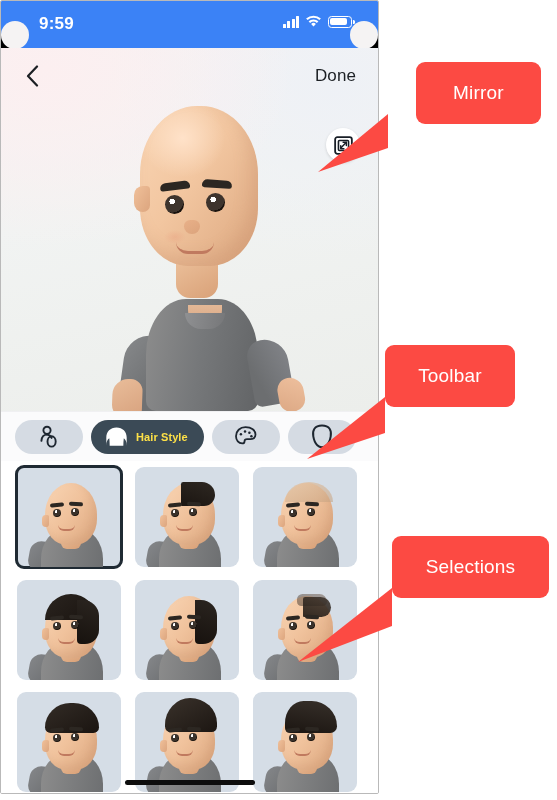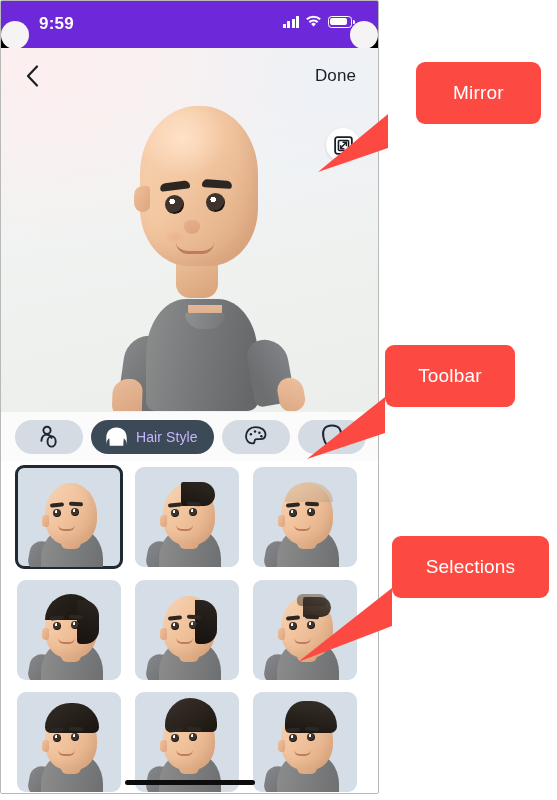--- a/index.html
+++ b/index.html
@@ -16,21 +16,21 @@
     position: absolute; left: 0; top: 0;
     width: 379px; height: 794px;
     border: 1px solid #b9b9b9;
     border-radius: 2px;
     background: #fff;
     overflow: hidden;
   }
   .statusbar {
     position: relative;
     height: 47px; width: 100%;
-    background: #6d28d9;
+    background: #3b82f6;
   }
   .sb-time {
     position: absolute; left: 38px; top: 13px;
     color: #fff; font-size: 17px; font-weight: 600;
     letter-spacing: 0.2px;
   }
   .sb-icons {
     position: absolute; right: 26px; top: 14px;
     display: flex; align-items: center; gap: 6px;
   }
@@ -200,21 +200,21 @@
     flex: none;
     height: 34px; border-radius: 17px;
     background: #d5dbe3;
     display:flex; align-items:center; justify-content:center; gap:7px;
     cursor:pointer;
   }
   .tab.icononly { width: 68px; }
   .tab.active {
     background: #3b4a56; padding: 0 16px 0 13px; width:auto;
   }
-  .tab.active .tab-label { color:#c4b5fd; font-size:14px; font-weight:400; letter-spacing:.1px; }
+  .tab.active .tab-label { color:#fde047; font-size:11px; font-weight:700; letter-spacing:.1px; }
 
   
   .grid {
     position:relative;
     background:#fff;
     padding: 6px 12px 0 16px;
     display:grid;
     grid-template-columns: repeat(3, 104px);
     gap: 11px 14px;
     height: 333px;

